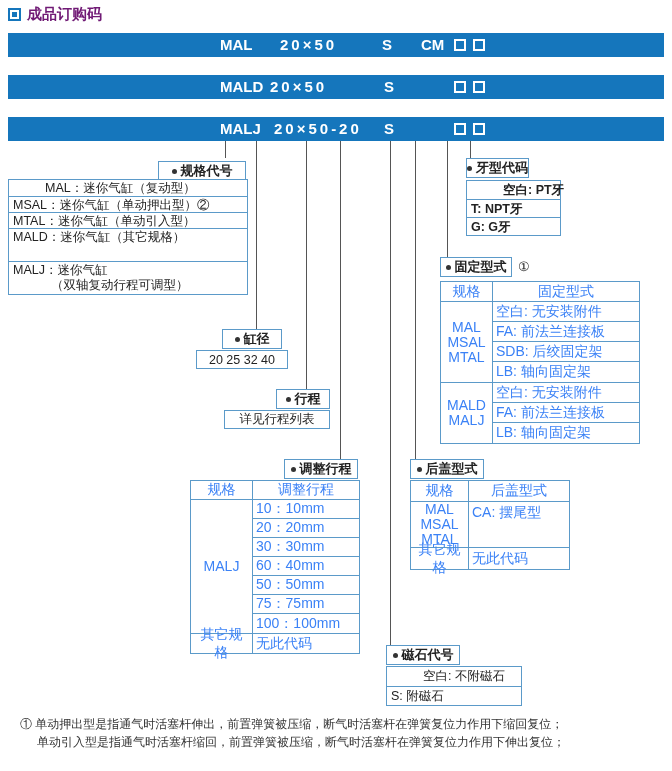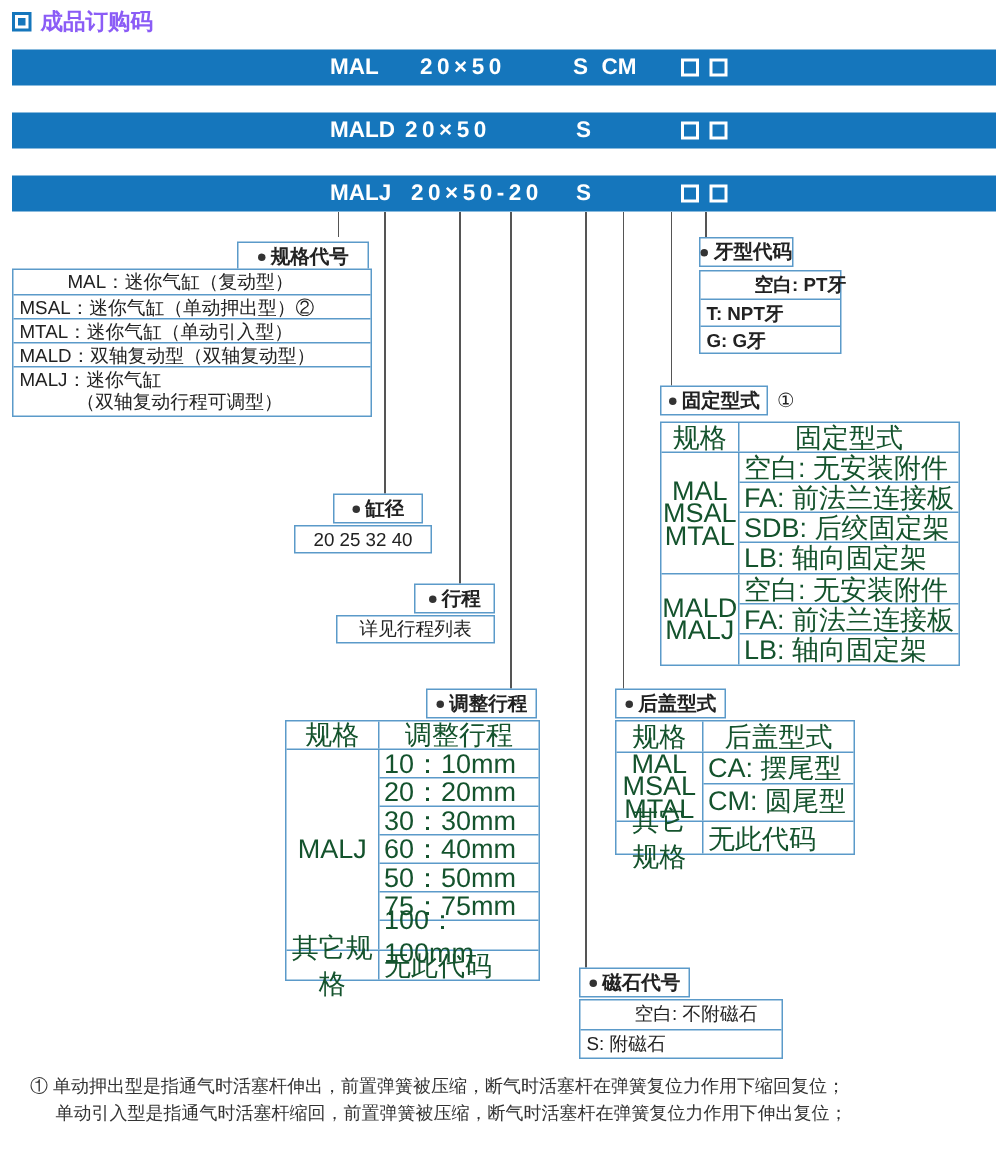--- a/index.html
+++ b/index.html
@@ -4,45 +4,45 @@
 <style>
   * { margin:0; padding:0; box-sizing:border-box; }
   body { background:#fff; font-family:"Liberation Sans", sans-serif; }
   #canvas { position:relative; width:672px; height:771px; background:#fff; color:#222; overflow:hidden; }
   .abs { position:absolute; }
 
   
   .title-row { position:absolute; left:8px; top:5px; display:flex; align-items:center; gap:6px; }
   .tmark { width:13px; height:13px; border:2px solid #1576bc; background:#fff; display:flex; align-items:center; justify-content:center; }
   .tmark span { width:5px; height:5px; background:#1576bc; display:block; }
-  .ttext { font-size:15px; font-weight:bold; color:#8b5cf6; }
+  .ttext { font-size:15px; font-weight:bold; color:#701a75; }
 
   
   .bar { position:absolute; left:8px; width:656px; height:24px; background:#1576bc; }
   .bar span { position:absolute; color:#fff; font-weight:bold; font-size:15px; line-height:24px; }
   .bar .bb { letter-spacing:3px;text-align:center; }
   .bar .sq { width:12px; height:12px; border:2px solid #fff; top:6px; background:transparent; }
 
   
   .lbl { position:absolute; height:20px; border:1px solid #5b9ac9; background:#fff; display:flex; align-items:center; justify-content:center; gap:4px; font-size:13px; font-weight:bold; color:#222; }
   .dot { width:5px; height:5px; border-radius:50%; background:#333; flex:0 0 auto; }
   .note { position:absolute; font-size:13px; color:#222; }
 
   
   .box { position:absolute; border:1px solid #5b9ac9; background:#fff; font-size:12.5px; color:#222; }
   .brow { border-top:1px solid #5b9ac9; padding:0 4px; white-space:nowrap; }
   .brow:first-child { border-top:none;margin-left:32px; }
   .spec .brow { height:16px; line-height:16px; }
-  .spec .tall { height:auto; line-height:15px; padding:1px 4px; }
+  .spec .tall { height:auto; line-height:15px; padding:1px 4px;margin-top:17px; }
   .h18 { height:18px; line-height:18px;font-weight:bold; }
   .h19 { height:19px; line-height:19px; }
   .ctrbox { display:flex; align-items:center; justify-content:center; }
 
   
-  .tbl { position:absolute; border:1px solid #5b9ac9; background:#fff; font-size:18px; color:#14532d; }
+  .tbl { position:absolute; border:1px solid #5b9ac9; background:#fff; font-size:14px; color:#3b82f6; }
   .tbl > div { border-bottom:1px solid #5b9ac9; }
   .tbl > div:last-child { border-bottom:none; }
   .trow { display:flex; }
   .trow > div { display:flex; align-items:center; padding:0 3px; }
   .c1 { border-right:1px solid #5b9ac9; justify-content:center; text-align:center; flex:0 0 auto; }
   .c2 { flex:1; }
   .th > .c2 { justify-content:center; }
   .tgroup { display:flex; }
   .gcell { border-right:1px solid #5b9ac9; display:flex; align-items:center; justify-content:center; text-align:center; white-space:pre-line; line-height:15px; flex:0 0 auto; }
   .gopts { flex:1; }
@@ -76,21 +76,21 @@
     <span class="tmark">
         <span></span>
       </span>
     <span class="ttext">成品订购码</span>
   </div>
 
   <div class="bar" style="top:33px">
     <span style="left:212px">MAL</span>
     <span class="bb" style="left:272px">20×50</span>
     <span style="left:374px">S</span>
-    <span style="left:393px">CM</span>
+    <span style="left:413px">CM</span>
     <span class="sq" style="left:446px"></span>
     <span class="sq" style="left:465px"></span>
   </div>
   <div class="bar" style="top:75px">
     <span style="left:212px">MALD</span>
     <span class="bb" style="left:262px">20×50</span>
     <span style="left:376px">S</span>
     <span class="sq" style="left:446px"></span>
     <span class="sq" style="left:465px"></span>
   </div>
@@ -103,21 +103,21 @@
   </div>
 
   <div class="lbl" style="left:158px;top:161px;width:88px">
     <span class="dot"></span>
     <span>规格代号</span>
   </div>
   <div class="box spec" style="left:8px;top:179px;width:240px">
     <div class="brow">MAL：迷你气缸（复动型）</div>
     <div class="brow">MSAL：迷你气缸（单动押出型）②</div>
     <div class="brow">MTAL：迷你气缸（单动引入型）</div>
-    <div class="brow">MALD：双轴复动型（双轴复动型）</div>
+    <div class="brow">MALD：迷你气缸（其它规格）</div>
     <div class="brow tall">
       <div>MALJ：迷你气缸</div>
       <div style="padding-left:38px">（双轴复动行程可调型）</div>
     </div>
   </div>
 
   <div class="lbl" style="left:466px;top:158px;width:63px">
     <span class="dot"></span>
     <span>牙型代码</span>
   </div>
@@ -206,21 +206,20 @@
     <div class="trow th">
       <div class="c1" style="width:58px">规格</div>
       <div class="c2">后盖型式</div>
     </div>
     <div class="tgroup">
       <div class="gcell" style="width:58px">MAL
 MSAL
 MTAL</div>
       <div class="gopts">
         <div class="gopt">CA: 摆尾型</div>
-        <div class="gopt">CM: 圆尾型</div>
       </div>
     </div>
     <div class="trow tf">
       <div class="c1" style="width:58px">其它规格</div>
       <div class="c2">无此代码</div>
     </div>
   </div>
 
   <div class="lbl" style="left:386px;top:645px;width:74px">
     <span class="dot"></span>

